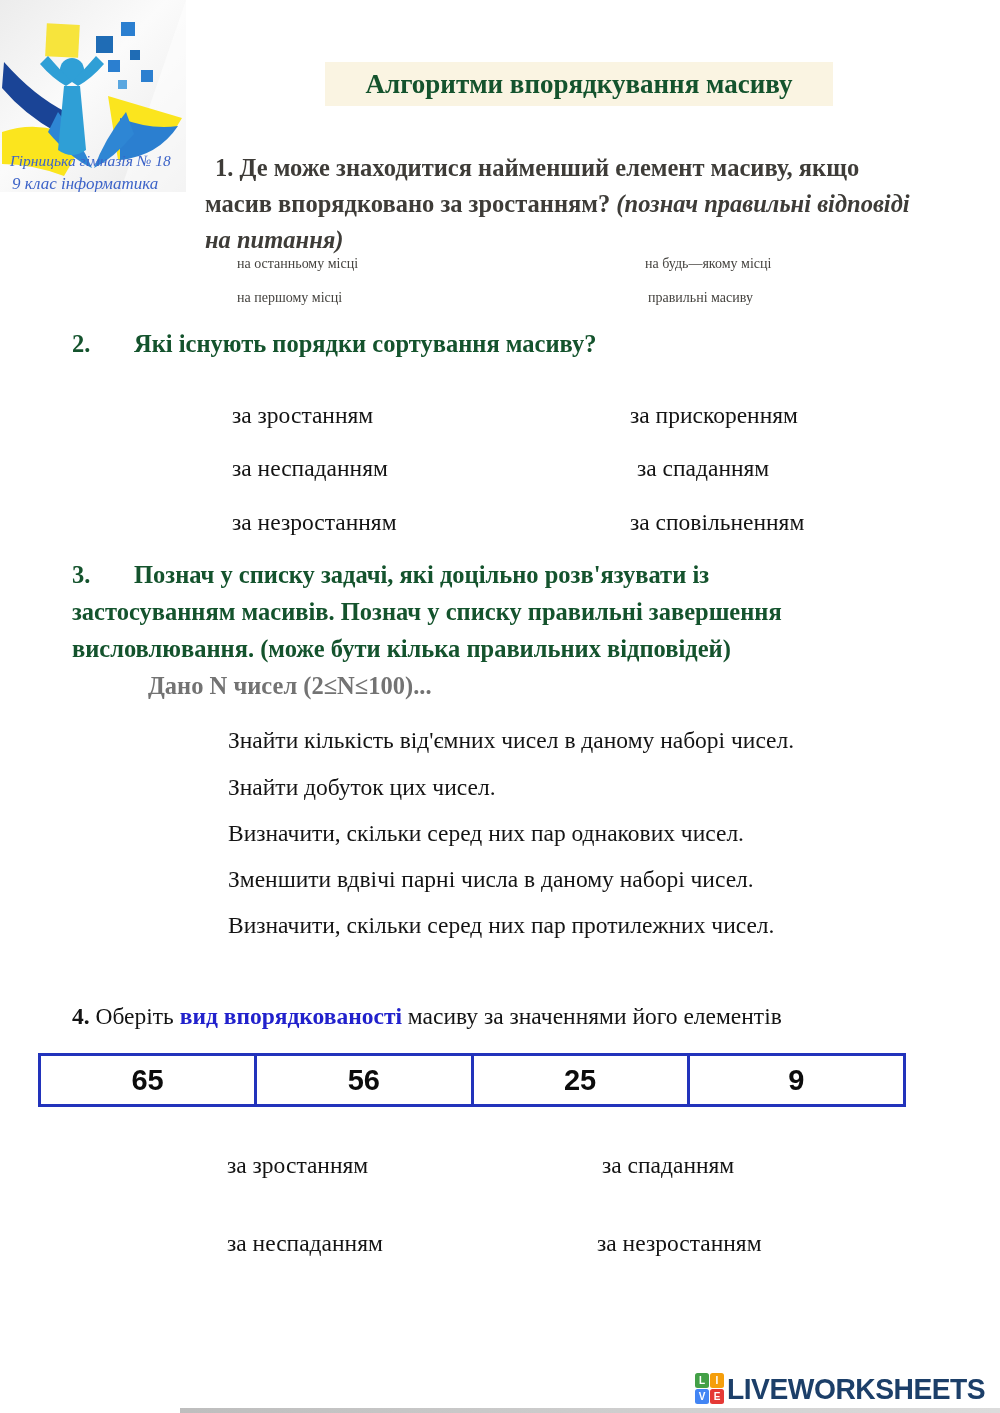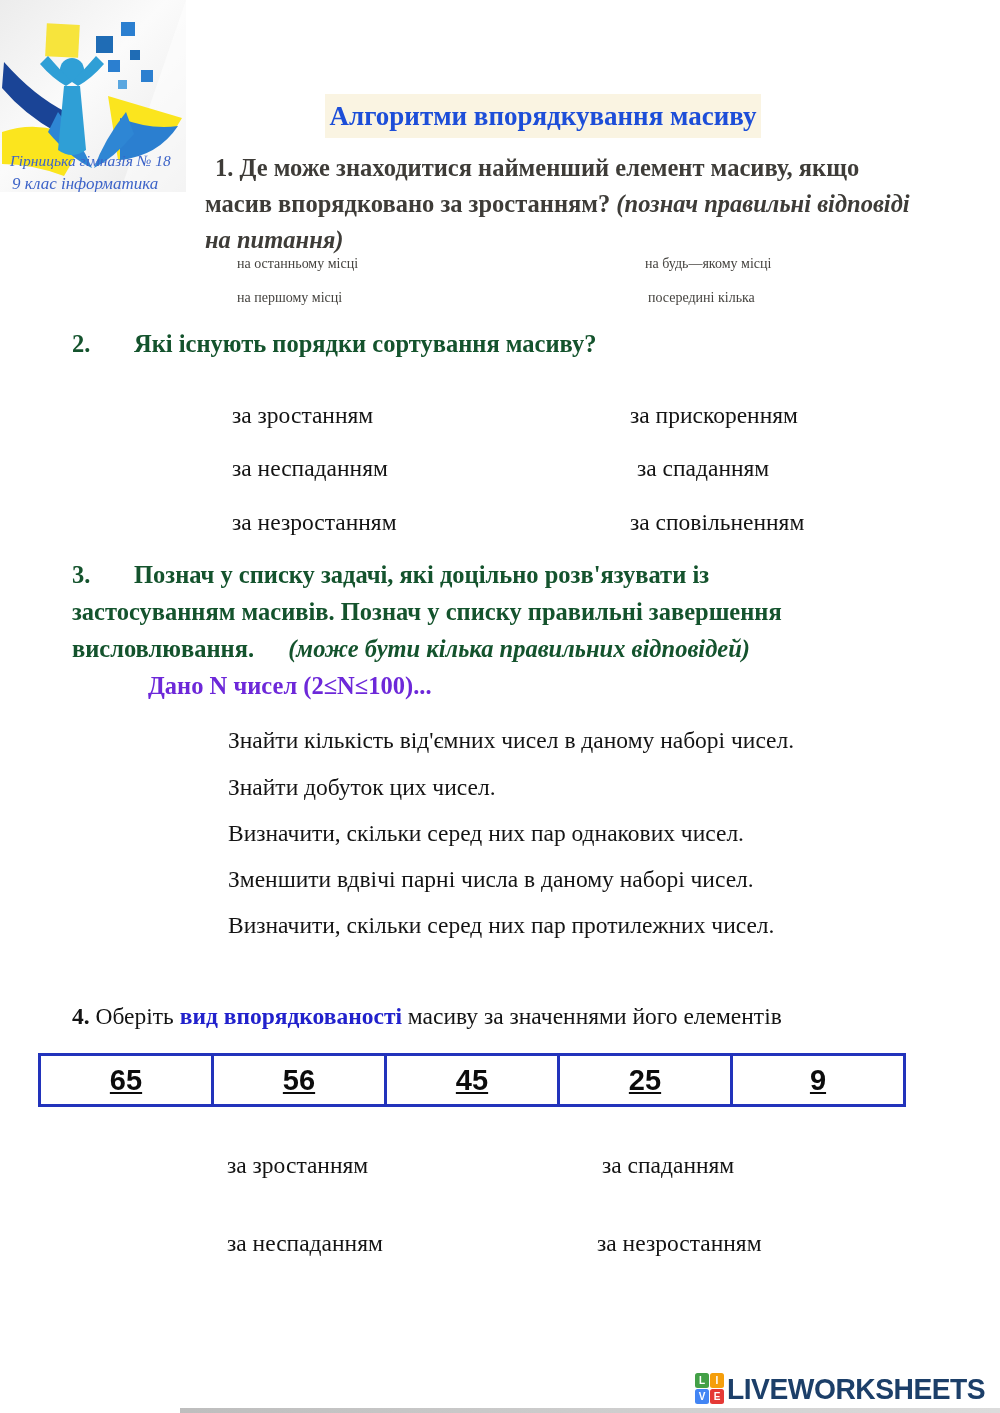--- a/index.html
+++ b/index.html
@@ -7,62 +7,62 @@
     width:1000px;height:1413px;position:relative;background:#ffffff;
     font-family:"Liberation Serif", serif;color:#161616;overflow:hidden;
   }
   .abs{position:absolute;}
 
   
   .logo-box{left:0;top:8;width:186px;height:192px;}
 
   
   .ws-title{
-    left:325px;top:94px;width:436px;height:44px;line-height:44px;
-    text-align:center;font-weight:bold;font-size:27px;color:#1d4ed8;
+    left:325px;top:62px;width:508px;height:44px;line-height:44px;
+    text-align:center;font-weight:bold;font-size:27px;color:#14532d;
     background:#faf4e2;
   }
 
   
   .q1-para{
     left:205px;top:150px;width:712px;font-size:24.5px;font-weight:bold;
     color:#3e3c38;line-height:36px;text-indent:10px;
   }
   .q1-note{font-style:italic;}
   .opt-gray{
     font-size:14px;color:#45433f;white-space:nowrap;
   }
 
   
   .q-head{
     font-size:24.5px;font-weight:bold;color:#14532d;line-height:37px;
   }
   .q-num-tab{display:inline-block;width:62px;}
-  .q-note{font-style:italic;margin-left:28px;}
+  .q-note{}
 
   
   .opt{
     font-size:23.5px;color:#141414;white-space:nowrap;
   }
   .given-blue{
-    left:148px;top:672px;font-size:24.5px;font-weight:bold;color:#6d28d9;white-space:nowrap;
+    left:148px;top:672px;font-size:24.5px;font-weight:bold;color:#737373;white-space:nowrap;
   }
 
   
   .q4-line{left:72px;top:1003px;font-size:23.5px;color:#141414;white-space:nowrap;}
   .q4-line .num{font-weight:bold;}
   .q4-line .hl{font-weight:bold;color:#2121cc;}
 
   .array-table{
     left:38px;top:1053px;width:868px;height:54px;
     display:flex;border:3px solid #2233bb;box-sizing:border-box;background:#fff;
   }
   .array-cell{
     flex:1;border-right:3px solid #2233bb;display:flex;align-items:center;justify-content:center;
-    font-family:"Liberation Sans", sans-serif;font-weight:bold;font-size:29px;color:#0c0c0c;text-decoration:underline;
+    font-family:"Liberation Sans", sans-serif;font-weight:bold;font-size:29px;color:#0c0c0c;
   }
   .array-cell:last-child{border-right:none;}
 
   
   .brand-row{left:695px;top:1372px;display:flex;align-items:center;gap:3px;}
   .brand-grid{
     width:29px;height:32px;display:grid;grid-template-columns:14px 14px;
     grid-template-rows:15px 15px;gap:1px;
   }
   .brand-sq{
@@ -121,21 +121,21 @@
   </svg>
 </div>
 
 <div class="abs ws-title">Алгоритми впорядкування масиву</div>
 
 <div class="abs q1-para"><span>1.</span><span> Де може знаходитися найменший елемент масиву, якщо масив впорядковано за зростанням? </span><span class="q1-note">(познач правильні відповіді на питання)</span></div>
 
 <div class="abs opt-gray" style="left:237px;top:256px;">на останньому місці</div>
 <div class="abs opt-gray" style="left:645px;top:256px;">на будь—якому місці</div>
 <div class="abs opt-gray" style="left:237px;top:290px;">на першому місці</div>
-<div class="abs opt-gray" style="left:648px;top:290px;">посередині кілька</div>
+<div class="abs opt-gray" style="left:648px;top:290px;">правильні масиву</div>
 
 <div class="abs q-head" style="left:72px;top:325px;"><span class="q-num-tab">2.</span><span>Які існують порядки сортування масиву?</span></div>
 
 <div class="abs opt" style="left:232px;top:402px;">за зростанням</div>
 <div class="abs opt" style="left:630px;top:402px;">за прискоренням</div>
 <div class="abs opt" style="left:232px;top:455px;">за неспаданням</div>
 <div class="abs opt" style="left:637px;top:455px;">за спаданням</div>
 <div class="abs opt" style="left:232px;top:509px;">за незростанням</div>
 <div class="abs opt" style="left:630px;top:509px;text-align:center;">за сповільненням</div>
 
@@ -147,21 +147,20 @@
 <div class="abs opt" style="left:228px;top:774px;text-align:center;">Знайти добуток цих чисел.</div>
 <div class="abs opt" style="left:228px;top:820px;">Визначити, скільки серед них пар однакових чисел.</div>
 <div class="abs opt" style="left:228px;top:866px;">Зменшити вдвічі парні числа в даному наборі чисел.</div>
 <div class="abs opt" style="left:228px;top:912px;">Визначити, скільки серед них пар протилежних чисел.</div>
 
 <div class="abs q4-line"><span class="num">4.</span><span> Оберіть </span><span class="hl">вид впорядкованості</span><span> масиву за значеннями його елементів</span></div>
 
 <div class="abs array-table">
   <div class="array-cell">65</div>
   <div class="array-cell">56</div>
-  <div class="array-cell">45</div>
   <div class="array-cell">25</div>
   <div class="array-cell">9</div>
 </div>
 
 <div class="abs opt" style="left:227px;top:1152px;">за зростанням</div>
 <div class="abs opt" style="left:602px;top:1152px;">за спаданням</div>
 <div class="abs opt" style="left:227px;top:1230px;">за неспаданням</div>
 <div class="abs opt" style="left:597px;top:1230px;">за незростанням</div>
 
 <div class="abs brand-row">

